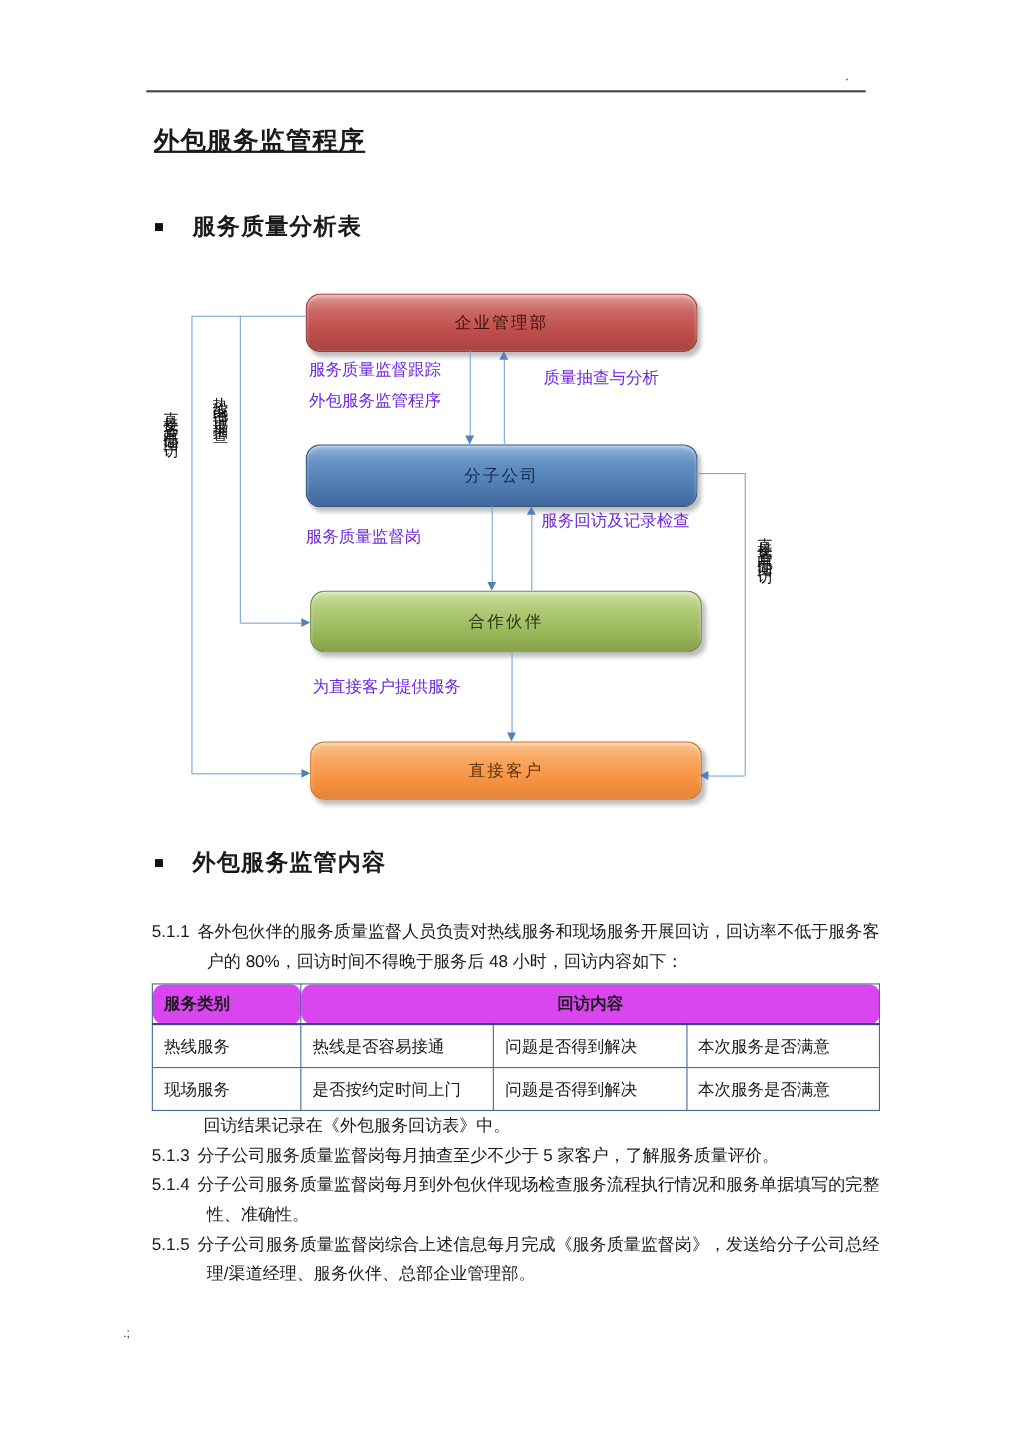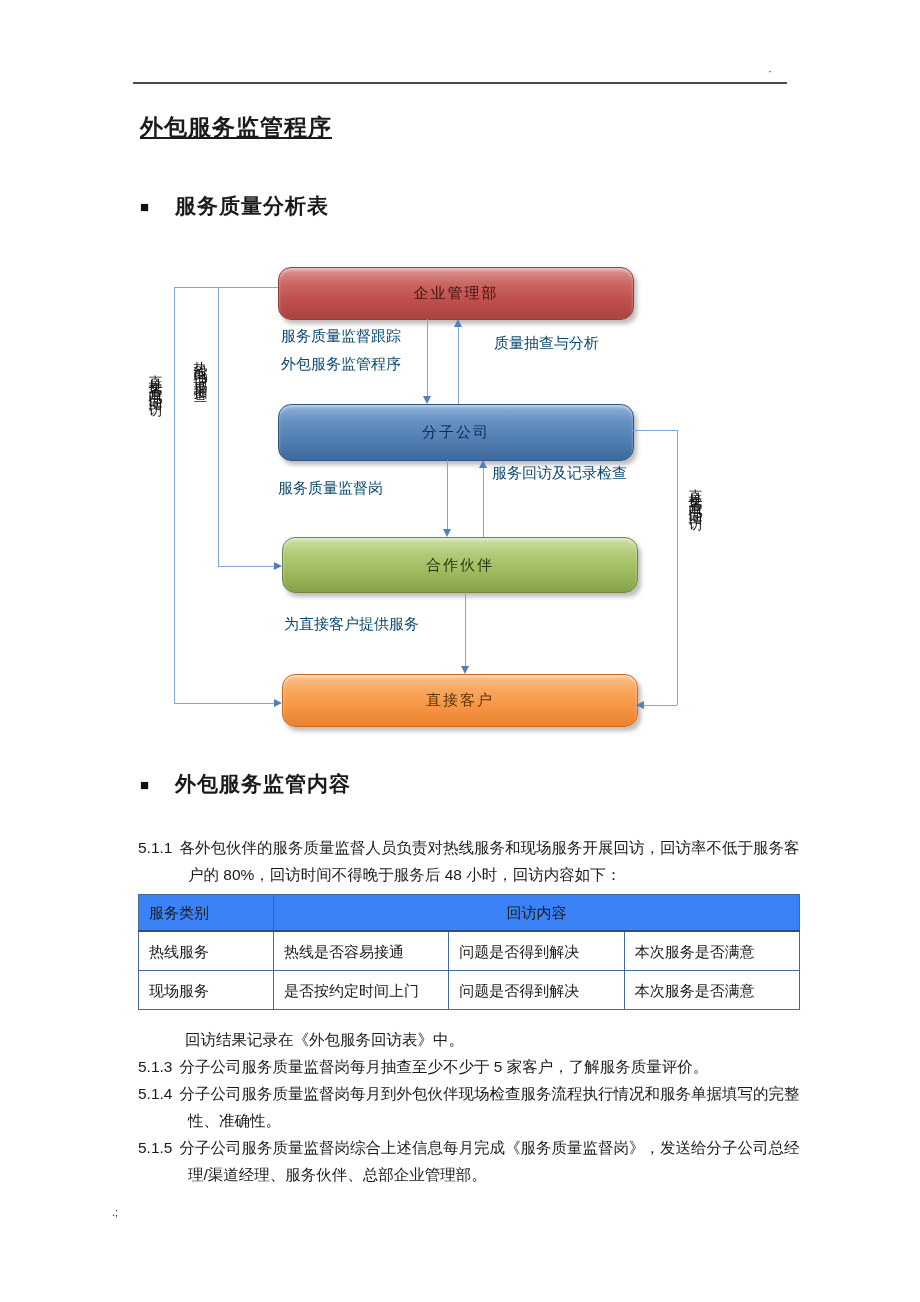--- a/index.html
+++ b/index.html
@@ -47,42 +47,42 @@
     border-color:#c96a1c; color:#5f3407; }
 
   
   .line { position:absolute; background:#7da6d8; }
   .arr  { position:absolute; width:0; height:0; }
   .arr-down  { border-left:4px solid transparent; border-right:4px solid transparent; border-top:8px solid #4f81bd; }
   .arr-up    { border-left:4px solid transparent; border-right:4px solid transparent; border-bottom:8px solid #4f81bd; }
   .arr-right { border-top:4px solid transparent; border-bottom:4px solid transparent; border-left:8px solid #4f81bd; }
   .arr-left  { border-top:4px solid transparent; border-bottom:4px solid transparent; border-right:8px solid #4f81bd; }
 
-  .dlabel { position:absolute; font-size:15px; color:#0c4a6e; white-space:nowrap; }
+  .dlabel { position:absolute; font-size:15px; color:#6d28d9; white-space:nowrap; }
   .vlabel { position:absolute; writing-mode:vertical-rl; font-size:14px; color:#111;
             letter-spacing:4px; white-space:nowrap; }
 
   
   #content { left:138px; top:834px; width:664px; font-size:15.5px; line-height:27px; }
   .item { padding-left:50px; text-indent:-50px; }
   .item .num { margin-right:7px; }
 
   table.review { border-collapse:collapse; width:662px; margin:6px 0 0 0;
                  font-size:15px; table-layout:fixed; }
   table.review th, table.review td { border:1px solid #44699d; padding:0 10px; }
-  table.review th { background:#3b82f6; font-weight:normal; height:35px;
-                    border-bottom:2px solid #2f4f76; }
+  table.review th { background:#d946ef; font-weight:bold; height:35px;
+                    border-bottom:2px solid #2f4f76;border-radius:10px; }
   table.review td { height:38px; }
   th.col-type { width:114px; text-align:left; }
   td.c1 { width:114px; }
   td.c2 { width:185px; }
   td.c3 { width:146px; }
   td.c4 { width:147px; }
 
-  .note { margin-left:47px;margin-top:16px; }
+  .note { margin-left:47px; }
 
   #footer-mark { left:112px; top:1206px; font-size:11px; color:#222; }
 </style>
 </head>
 <body>
 
 <div id="page">
 
   <div id="header-rule" class="abs"></div>
   <div id="header-dot" class="abs">·</div>

